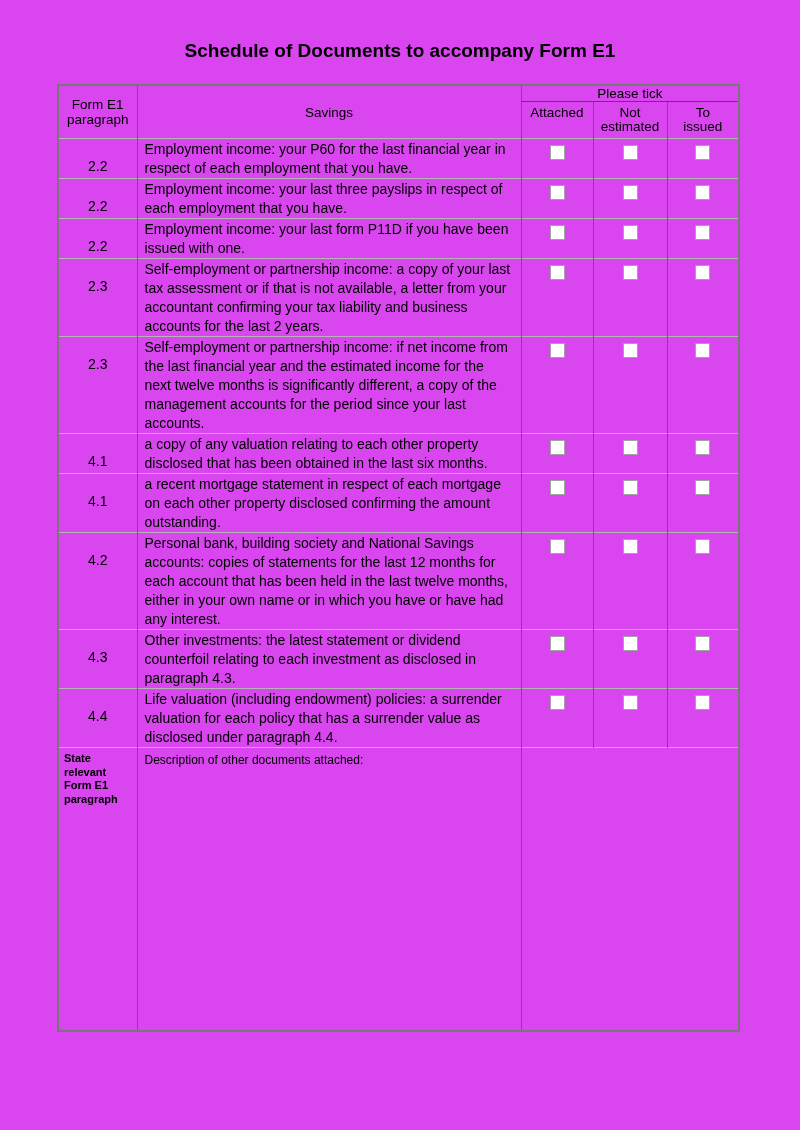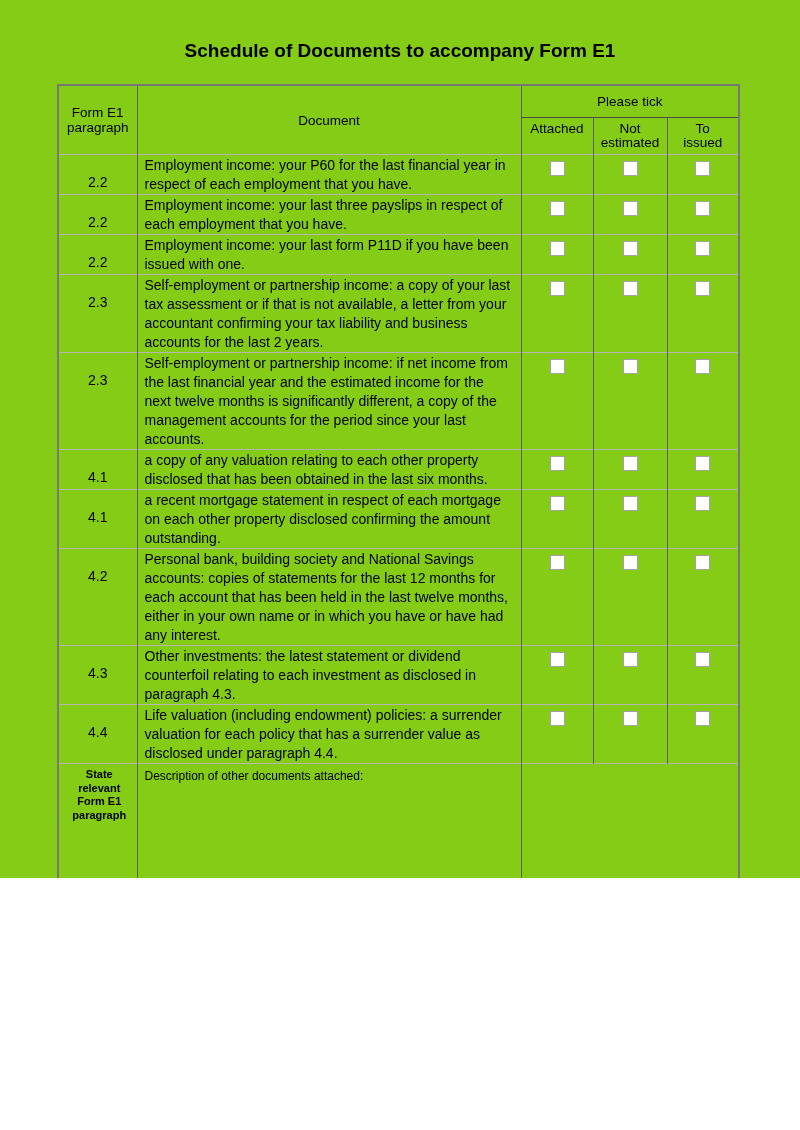--- a/index.html
+++ b/index.html
@@ -6,21 +6,21 @@
     --outer_border:#777777;
     --column_line:#606060;
     --row_line:#b5b5b5;
     --header_line:#4a4a4a;
     --checkbox_border:#a3a3a3;
     --text:#000000;
   }
   *{box-sizing:border-box;}
   html,body{margin:0;padding:0;background:#ffffff;}
   .page{
-    width:800px;height:878px;background:#84cc16;position:relative;
+    width:800px;height:1130px;background:#d946ef;position:relative;
     font-family:"Liberation Sans", sans-serif;color:var(--text);overflow:hidden;
   }
   .title{
     margin:40px 0 0 0;font-size:19px;line-height:22px;font-weight:bold;text-align:center;
   }
   .intro{margin:11px 0 0 58px;width:690px;font-size:14px;line-height:19.5px;}
   .intro-line{white-space:nowrap;}
   table.doc-table{
     margin:22px 0 0 57px;width:681px;table-layout:fixed;
     border-collapse:collapse;border:2px solid var(--outer_border);
@@ -28,21 +28,21 @@
   col.c-para{width:79px;}
   col.c-doc{width:384px;}
   col.c-t1{width:72px;}
   col.c-t2{width:74px;}
   col.c-t3{width:72px;}
   th,td{border-left:1px solid var(--column_line);}
   thead th{
     font-weight:normal;font-size:13.5px;text-align:center;white-space:pre-line;
   }
   .th-para,.th-doc{vertical-align:middle;line-height:15px;}
-  .th-tick{height:16px;line-height:15px;border-bottom:1px solid var(--header_line);padding:8px;}
+  .th-tick{height:16px;line-height:15px;border-bottom:1px solid var(--header_line);padding:0;}
   tr.subhead{height:37px;}
   .th-sub{vertical-align:top;padding-top:4px;line-height:13.5px;}
   tbody td{border-top:1px solid var(--row_line);vertical-align:top;}
   td.para-cell{
     text-align:center;font-size:14px;line-height:19px;padding-top:18px;
   }
   td.doc-cell{
     font-size:14px;line-height:19px;padding:1px 8px 0 7px;text-align:left;
   }
   td.doc-cell .b{font-weight:normal;}
@@ -57,21 +57,21 @@
   #rows-body tr:nth-child(3){height:38px;}
   #rows-body tr:nth-child(4){height:76px;}
   #rows-body tr:nth-child(5){height:93px;}
   #rows-body tr:nth-child(6){height:38px;}
   #rows-body tr:nth-child(7){height:56px;}
   #rows-body tr:nth-child(8){height:94px;}
   #rows-body tr:nth-child(9){height:57px;}
   #rows-body tr:nth-child(10){height:57px;border-radius:28px;}
   tr.last-row{height:283px;}
   td.small-label{
-    font-size:11px;line-height:13.5px;font-weight:bold;text-align:center;
+    font-size:11px;line-height:13.5px;font-weight:bold;text-align:left;
     white-space:pre-line;padding:4px 2px 0 5px;
   }
   td.desc-cell{font-size:12px;line-height:19px;padding:3px 8px 0 7px;}
   td.tick-merged{padding:0;}
 </style>
 </head>
 <body>
 
 <div class="page">
   <h1 class="title">Schedule of Documents to accompany Form E1</h1>
@@ -82,21 +82,21 @@
       <col class="c-para">
         <col class="c-doc">
         <col class="c-t1">
         <col class="c-t2">
         <col class="c-t3">
     </colgroup>
     <thead>
       <tr>
         <th rowspan="2" class="th-para">Form E1
 paragraph</th>
-        <th rowspan="2" class="th-doc">Document</th>
+        <th rowspan="2" class="th-doc">Savings</th>
         <th colspan="3" class="th-tick">Please tick</th>
       </tr>
       <tr class="subhead">
         <th class="th-sub">Attached</th>
         <th class="th-sub">Not
 estimated</th>
         <th class="th-sub">To
 issued</th>
       </tr>
     </thead>

